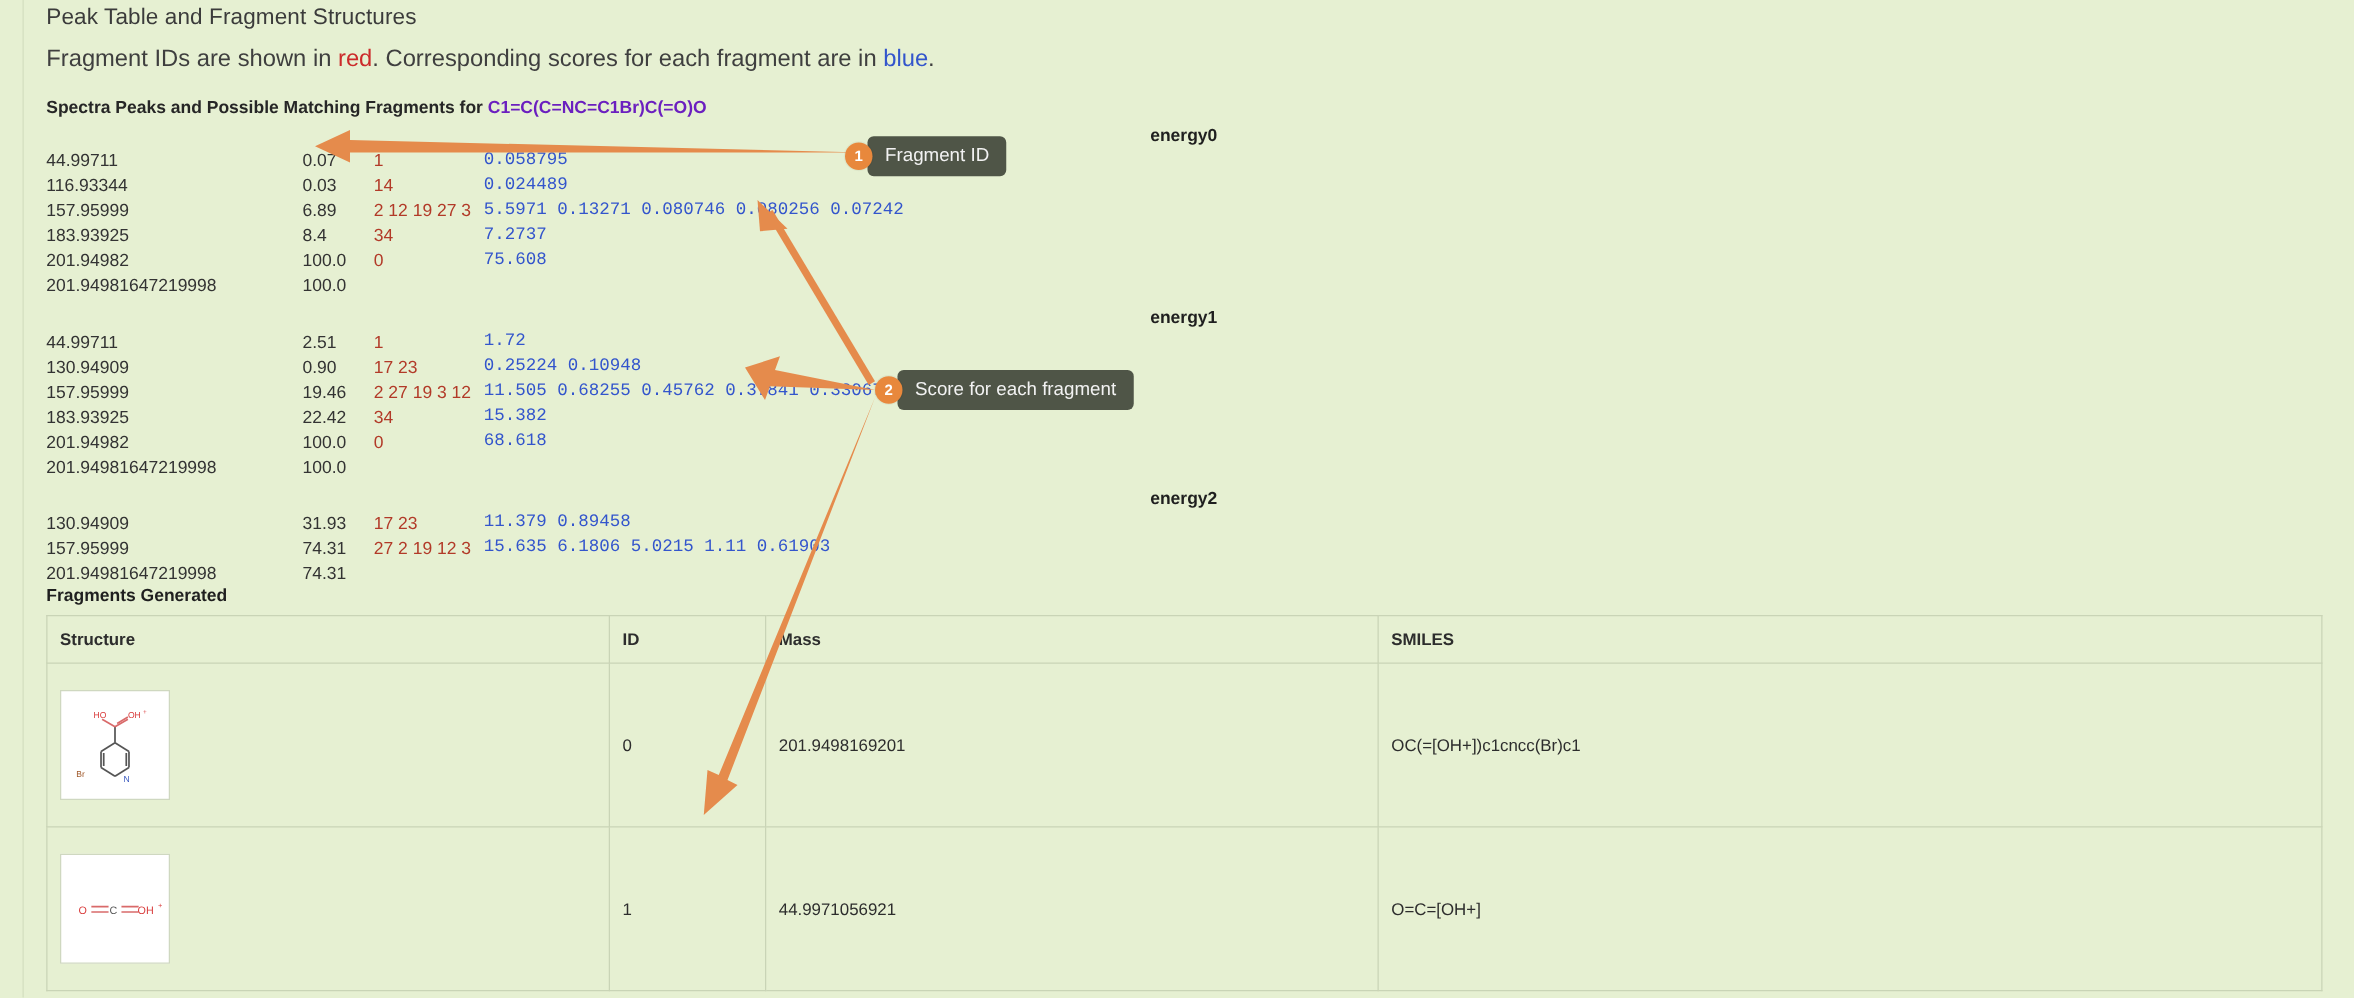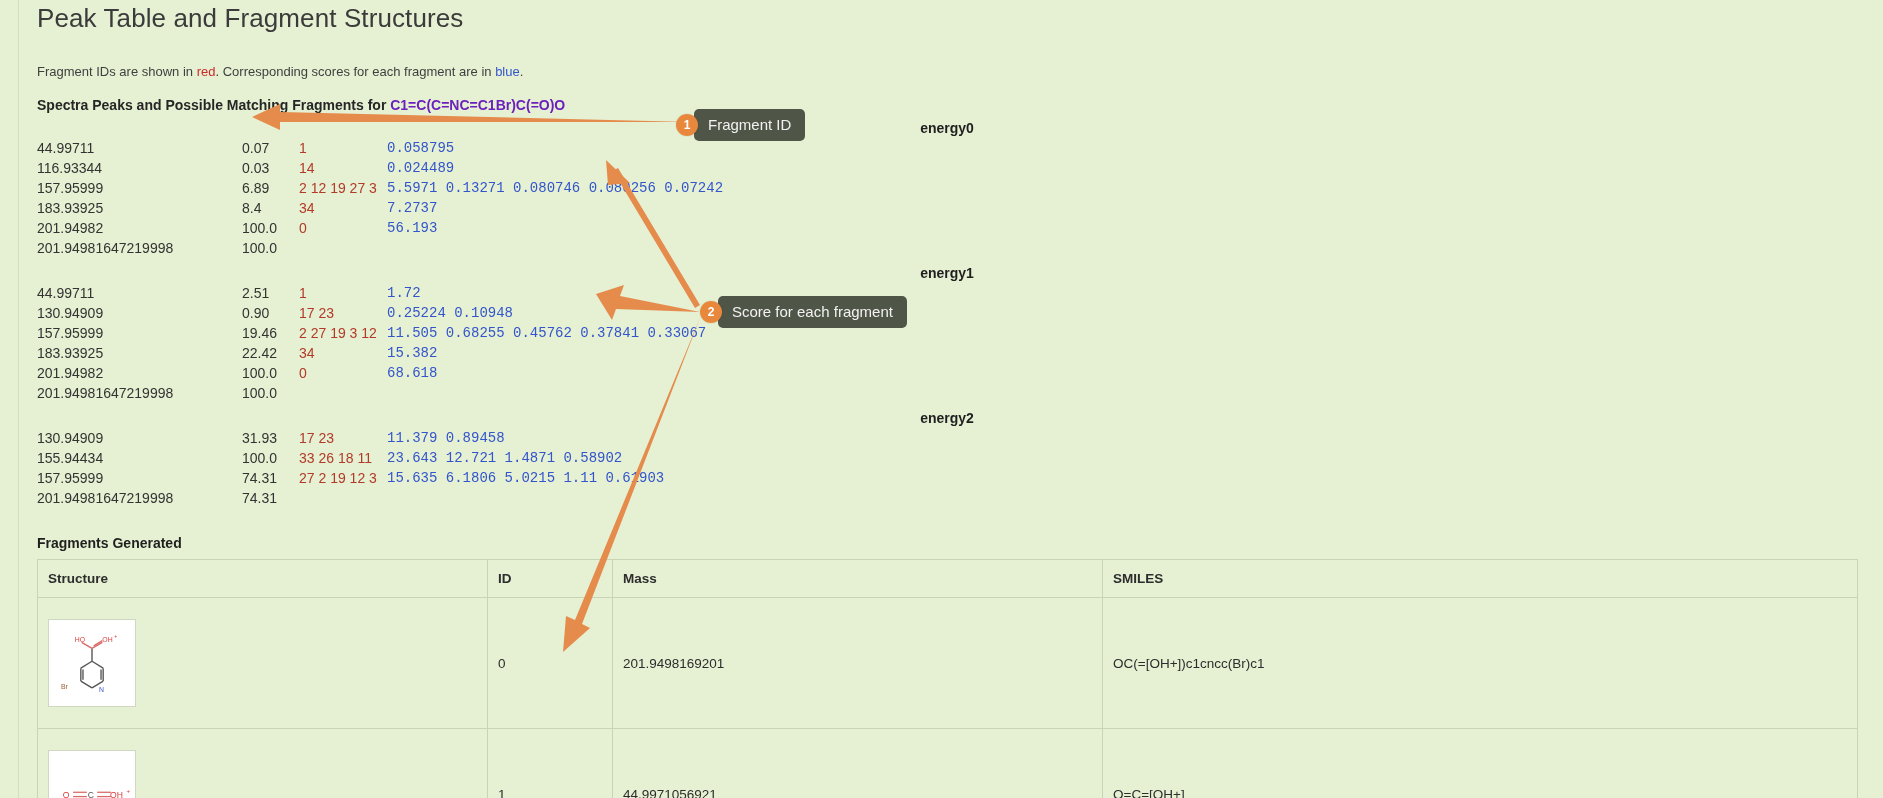--- a/index.html
+++ b/index.html
@@ -35,32 +35,32 @@
   }
 
   .content {
     position: relative;
     margin-left: 37px;
     padding-top: 0px;
     width: 1820px;
   }
 
   h1.page-title {
-    font-size: 26px;
+    font-size: 18px;
     font-weight: 400;
     color: #3b3b3b;
     margin: 0;
     padding-top: 3px;
     letter-spacing: .1px;
   }
 
   p.legend-note {
-    font-size: 13px;
+    font-size: 19px;
     color: #3f3f3f;
-    margin: 30px 0 0 0;
+    margin: 13px 0 0 0;
   }
   .red-tok { color: #cc2b2b; }
   .blue-tok { color: #3355cc; }
 
   p.spectra-head {
     font-size: 14px;
     font-weight: bold;
     color: #262626;
     margin: 18px 0 0 0;
   }
@@ -91,21 +91,20 @@
   }
   td.c-mz     { width: 205px; color: #333; }
   td.c-int    { width: 57px;  color: #333; }
   td.c-ids    { width: 88px;  color: #b23a28; }
   td.c-scores { color: #3355cc; font-family: Liberation Mono, monospace; }
 
   .frag-gen-title {
     font-size: 14px;
     font-weight: bold;
     color: #1f1f1f;
-    margin-top: 27px;
   }
 
   table.frag-table {
     border-collapse: collapse;
     width: 1820px;
     margin-top: 8px;
     font-size: 13.5px;
     table-layout: fixed;
   }
   table.frag-table th,
@@ -236,21 +235,21 @@
               <tr>
                 <td class="c-mz">183.93925</td>
                 <td class="c-int">8.4</td>
                 <td class="c-ids">34</td>
                 <td class="c-scores">7.2737</td>
               </tr>
               <tr>
                 <td class="c-mz">201.94982</td>
                 <td class="c-int">100.0</td>
                 <td class="c-ids">0</td>
-                <td class="c-scores">56.193</td>
+                <td class="c-scores">75.608</td>
               </tr>
               <tr>
                 <td class="c-mz">201.94981647219998</td>
                 <td class="c-int">100.0</td>
                 <td class="c-ids"></td>
                 <td class="c-scores"></td>
               </tr>
             </tbody>
           </table>
         </div>
@@ -299,26 +298,20 @@
         </div>
         <div class="energy-block">
           <div class="energy-label">energy2</div>
           <table class="peaks">
             <tbody>
               <tr>
                 <td class="c-mz">130.94909</td>
                 <td class="c-int">31.93</td>
                 <td class="c-ids">17 23</td>
                 <td class="c-scores">11.379 0.89458</td>
-              </tr>
-              <tr>
-                <td class="c-mz">155.94434</td>
-                <td class="c-int">100.0</td>
-                <td class="c-ids">33 26 18 11</td>
-                <td class="c-scores">23.643 12.721 1.4871 0.58902</td>
               </tr>
               <tr>
                 <td class="c-mz">157.95999</td>
                 <td class="c-int">74.31</td>
                 <td class="c-ids">27 2 19 12 3</td>
                 <td class="c-scores">15.635 6.1806 5.0215 1.11 0.61903</td>
               </tr>
               <tr>
                 <td class="c-mz">201.94981647219998</td>
                 <td class="c-int">74.31</td>

